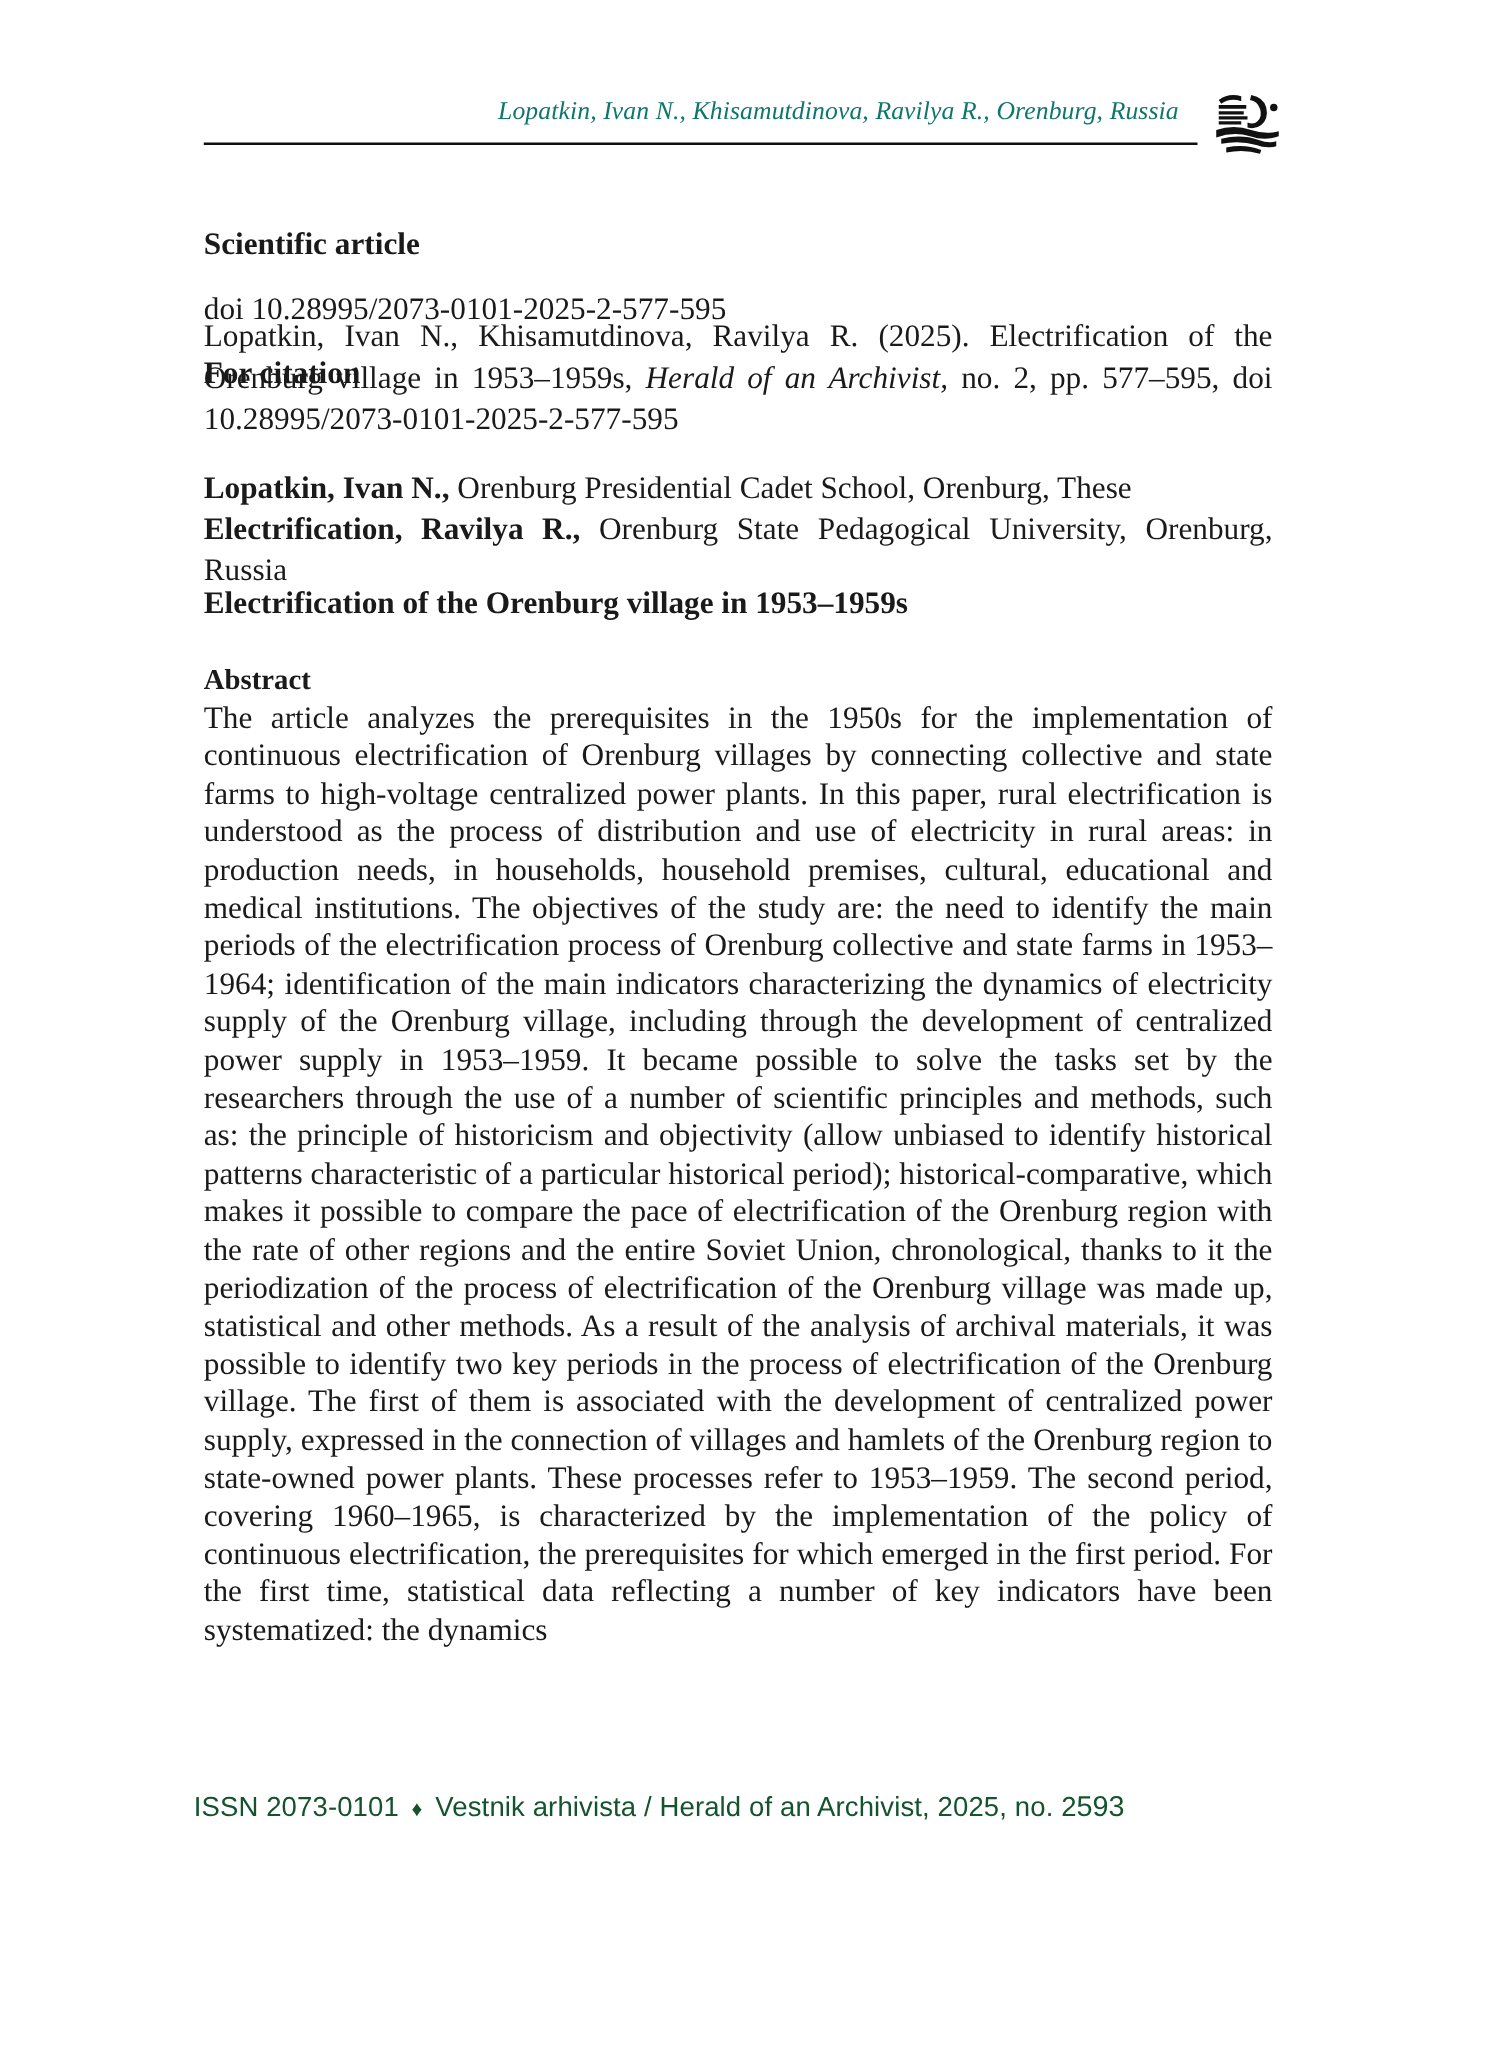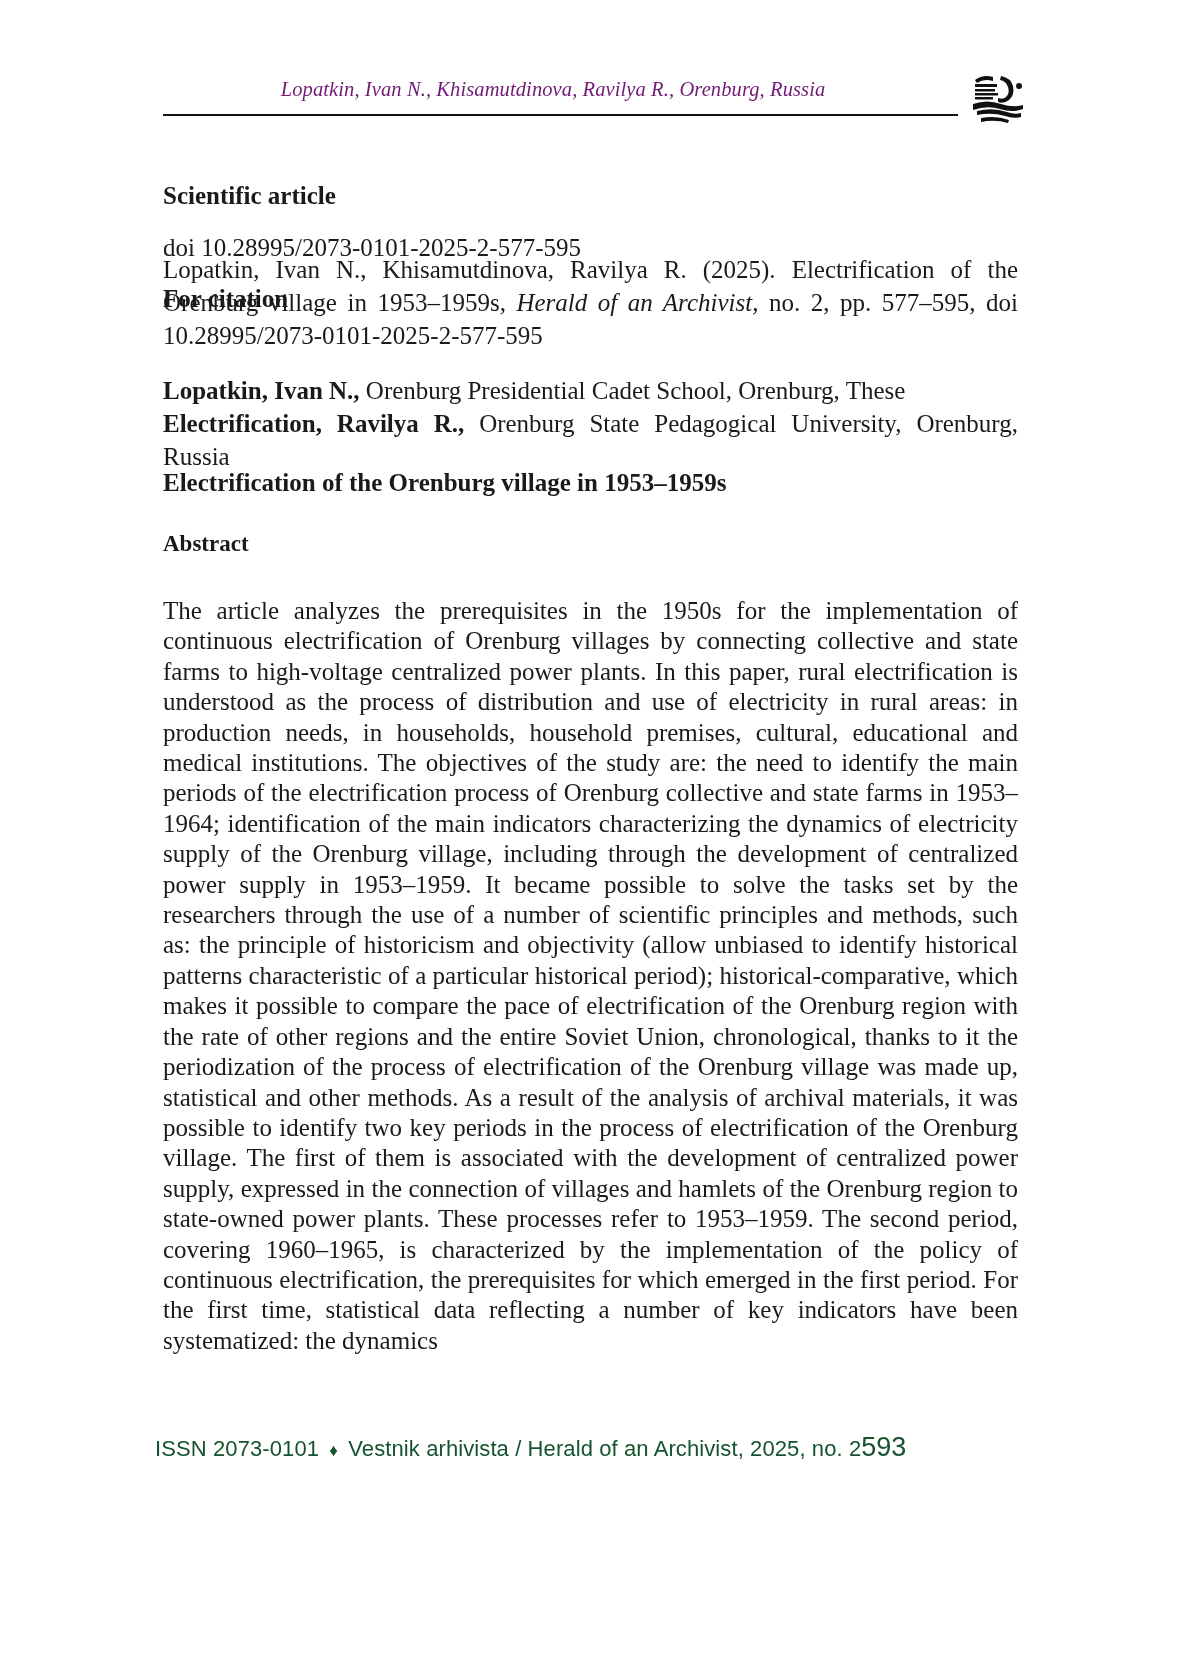--- a/index.html
+++ b/index.html
@@ -28,24 +28,24 @@
     position: absolute;
     left: 163px;
     top: 78px;
     width: 880px;
     height: 46px;
   }
   .runhead-text {
     font-family: "Liberation Serif", serif;
     font-style: italic;
     font-size: 20.5px;
-    text-align: center;
+    text-align: right;
     width: 780px;
     letter-spacing: 0.1px;
-    color: #701a75;
+    color: #0f766e;
   }
   .runhead-rule {
     position: absolute;
     left: 0;
     top: 36px;
     width: 795px;
     height: 2px;
     background: #111;
   }
   .runhead-logo {
@@ -107,38 +107,37 @@
     line-height: 31.6px;
   }
   #abstract-body {
     position: absolute;
     left: 163px;
     top: 560px;
     width: 855px;
     font-size: 25px;
     line-height: 30.4px;
     text-align: justify;
-    margin-top: 36px;
   }
 
   
   .footer {
     position: absolute;
     left: 155px;
     top: 1432px;
     width: 890px;
     font-family: "Liberation Sans", sans-serif;
     font-size: 22px;
     color: #14532d;
     display: flex;
     align-items: baseline;
   }
   .footer-left { white-space: nowrap; letter-spacing: 0.1px; }
   .footer-diamond { font-size: 17px; padding: 0 4px; }
-  .footer-page { font-size: 27px; }
+  .footer-page { font-size: 23px; }
 </style>
 </head>
 <body>
 
 <div class="page">
 
   <div class="runhead">
     <div class="runhead-text">Lopatkin, Ivan N., Khisamutdinova, Ravilya R., Orenburg, Russia</div>
     <div class="runhead-rule"></div>
     <div class="runhead-logo">

